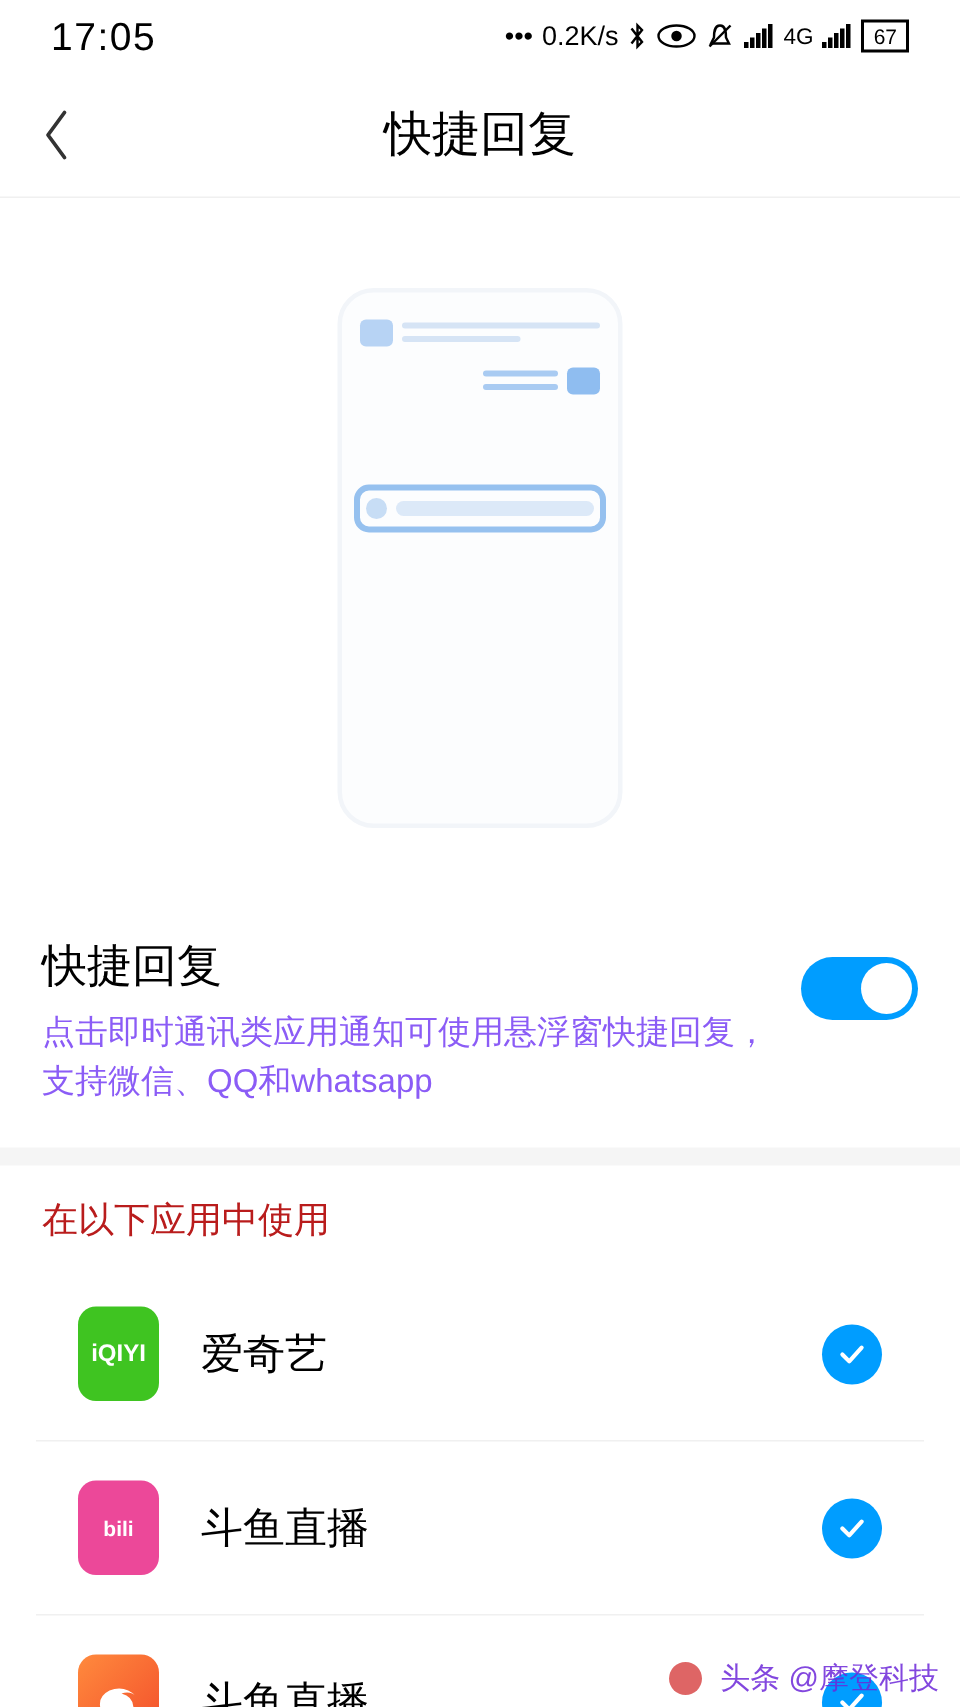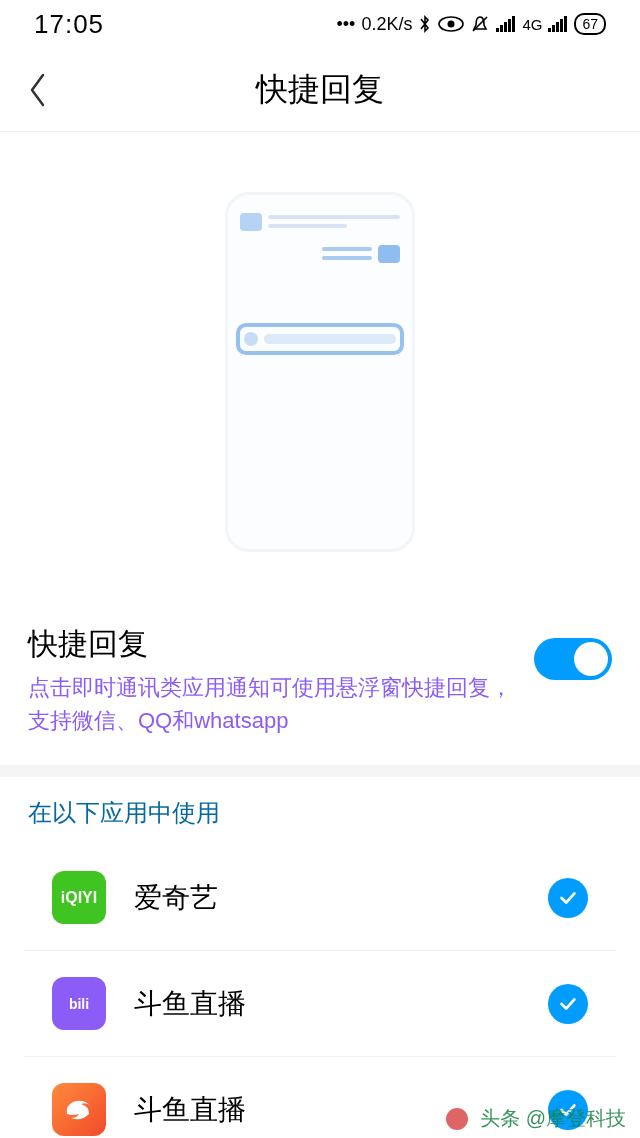--- a/index.html
+++ b/index.html
@@ -18,21 +18,21 @@
     display: flex;
     justify-content: space-between;
     align-items: center;
     padding: 0 34px;
     font-size: 22px;
   }
   .status-left { font-size: 26px; letter-spacing: 1px; }
   .status-right { display: flex; align-items: center; gap: 6px; font-size: 18px; }
   .status-right .ico { display: inline-flex; align-items: center; }
   .battery {
-    border: 2px solid #000; border-radius: 10px;
+    border: 2px solid #000; border-radius: 0;
     padding: 0 6px; font-size: 14px; line-height: 18px;
     position: relative;
   }
 
   
   .header {
     height: 84px;
     display: flex;
     align-items: center;
     justify-content: center;
@@ -99,53 +99,53 @@
     margin-top: 14px;
   }
   .toggle .knob {
     width: 34px; height: 34px; border-radius: 50%;
     background: #fff; position: absolute; top:4px; right:4px;
   }
 
   
   .list-header {
     padding: 20px 28px 16px 28px;
-    font-size: 24px; color:#0369a1;
+    font-size: 24px; color:#b91c1c;
   }
   .app-row {
     display:flex; align-items:center;
     padding: 26px 28px;
     border-bottom: 1px solid #f0f0f0;
     margin: 0 28px;
   }
   .app-row:first-of-type{ margin-top:4px; }
   .app-list .app-row { margin:0; padding:26px 28px; }
   .app-list { padding: 0 24px; }
   .app-list .app-row { border-bottom:1px solid #f0f0f0; }
   .app-icon {
-    width: 54px; height: 53px; border-radius: 12px;
+    width: 54px; height: 63px; border-radius: 12px;
     flex-shrink:0; margin-right: 28px;
     display:flex;align-items:center;justify-content:center;
     color:#fff; font-size:16px; font-weight:bold;
   }
   .app-icon.iqiyi { background:#3fc421; }
-  .app-icon.bilibili { background:#8b5cf6; font-size:14px;}
+  .app-icon.bilibili { background:#ec4899; font-size:14px;}
   .app-icon.douyu { background: linear-gradient(135deg,#ff8a3d,#f24a2a); }
   .app-icon.douyu svg{width:36px;height:36px;}
   .app-name { flex:1; font-size: 28px; }
   .check {
     width: 40px; height:40px; border-radius:50%;
     background:#009dff; display:flex;align-items:center;justify-content:center;
   }
   .check svg{ width:22px;height:22px; }
 
   
   .wm {
     position:absolute; bottom:6px; right:14px;
-    font-size:20px; color:#15803d; opacity:.85;
+    font-size:20px; color:#6d28d9; opacity:.85;
     display:flex;align-items:center;gap:12px;
   }
   .wm .c{
     width:22px;height:22px;border-radius:50%;
     background:#d94b4b;display:inline-block;
   }
 </style>
 </head>
 <body>
 

